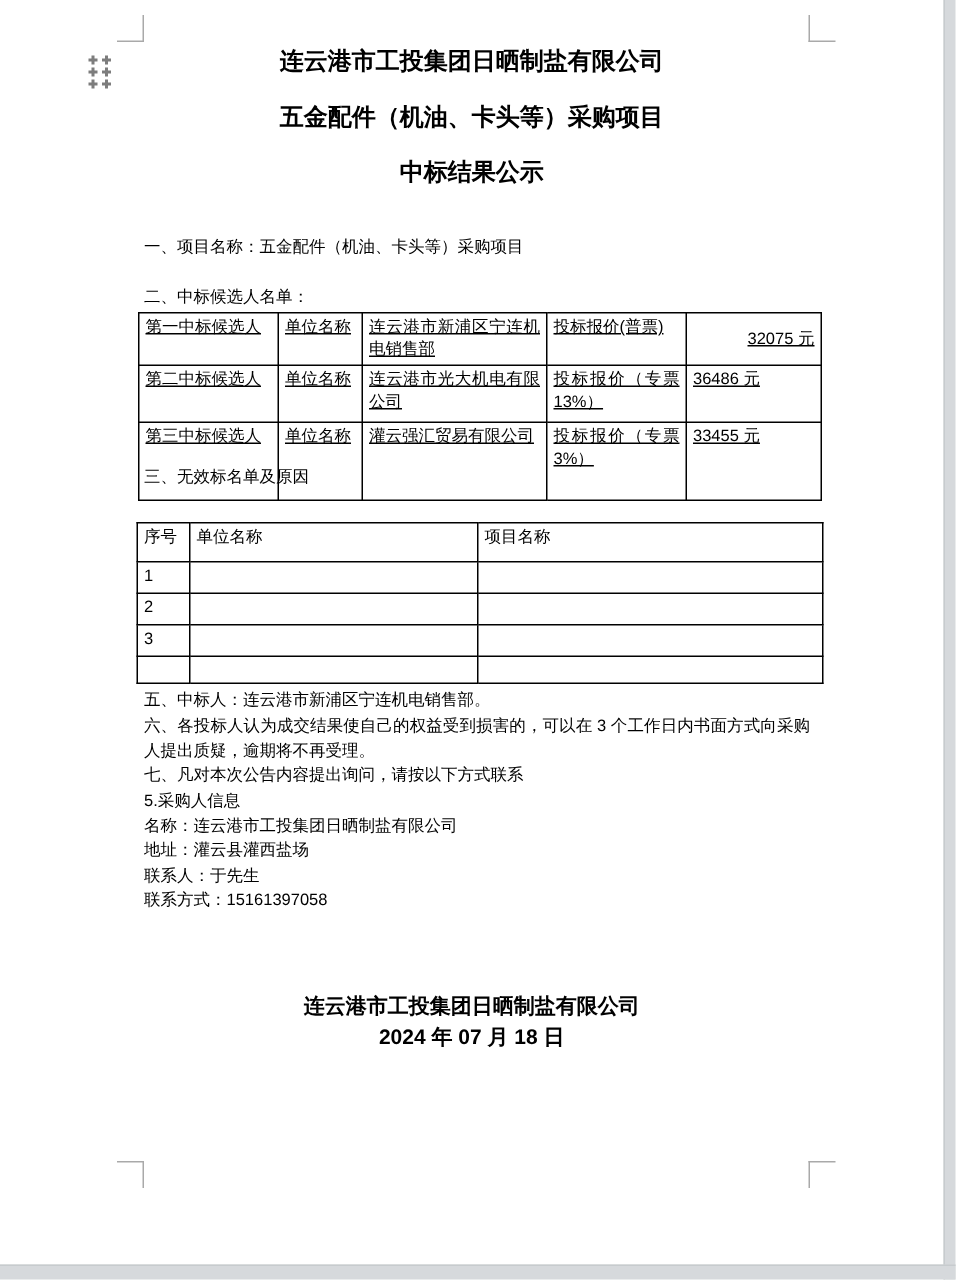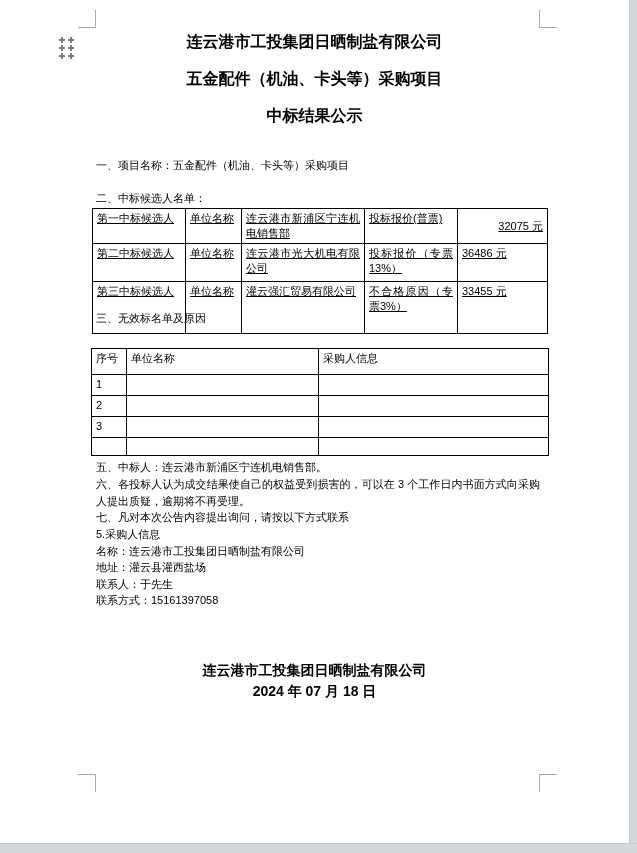--- a/index.html
+++ b/index.html
@@ -95,39 +95,39 @@
     <td class="plain">第二中标候选人</td>
     <td class="plain">单位名称</td>
     <td>连云港市光大机电有限公司</td>
     <td>投标报价（专票13%）</td>
     <td class="plain">36486 元</td>
   </tr>
   <tr style="height:52px">
     <td class="plain">第三中标候选人</td>
     <td class="plain">单位名称</td>
     <td>灌云强汇贸易有限公司</td>
-    <td>不合格原因（专票3%）</td>
+    <td>投标报价（专票3%）</td>
     <td class="plain">33455 元</td>
   </tr>
 </tbody>
   </table>
 
 <div class="para" id="p3">三、无效标名单及原因</div>
 
 <table id="invalid">
   <colgroup>
       <col style="width:35px">
       <col style="width:192px">
       <col style="width:230px">
     </colgroup>
   <tbody>
       <tr style="height:26px">
     <td class="plain">序号</td>
     <td class="plain">单位名称</td>
-    <td class="plain">采购人信息</td>
+    <td class="plain">项目名称</td>
   </tr>
   <tr style="height:21px">
     <td class="plain">1</td>
     <td></td>
     <td></td>
   </tr>
   <tr style="height:21px">
     <td class="plain">2</td>
     <td></td>
     <td></td>

